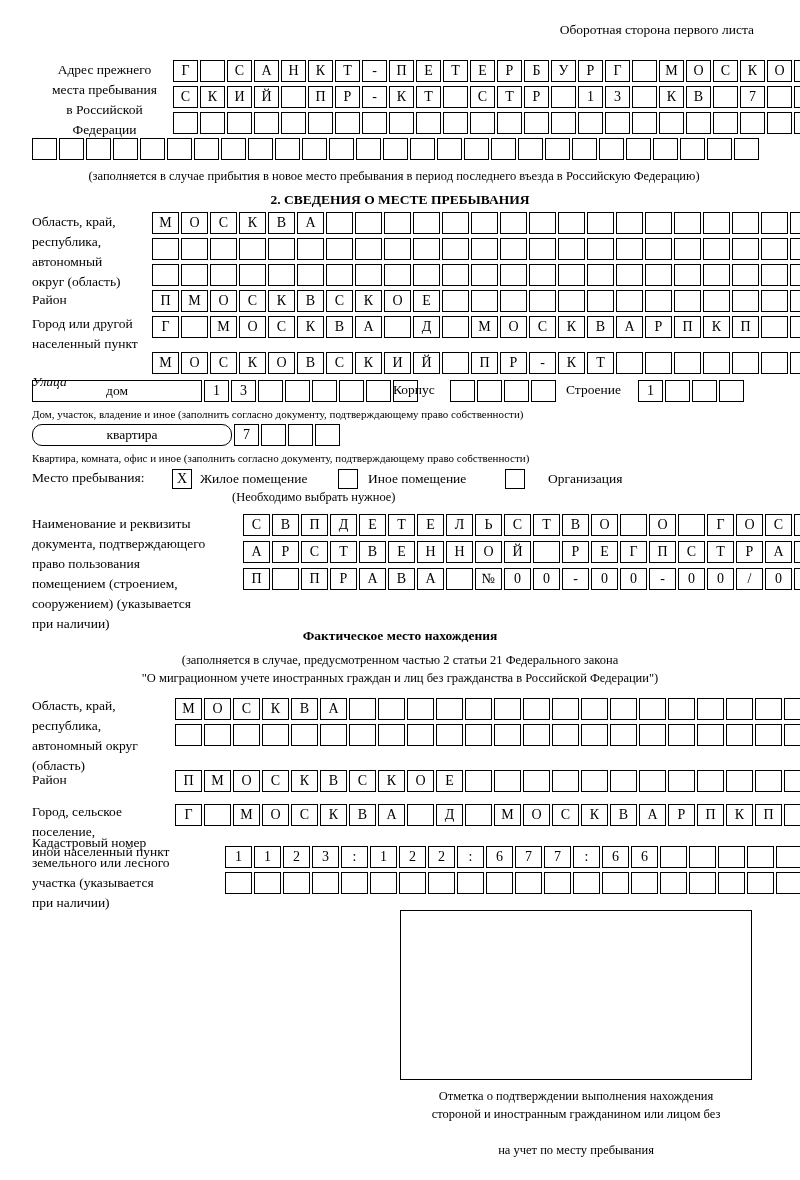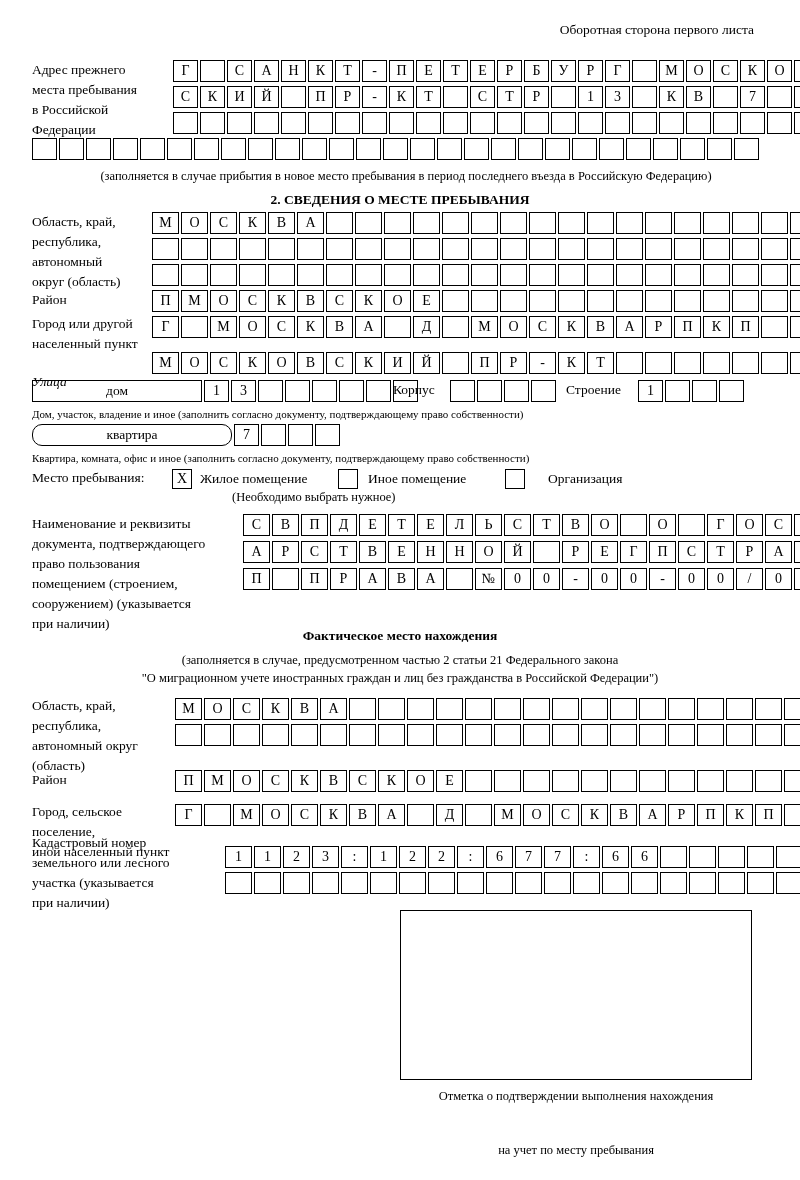--- a/index.html
+++ b/index.html
@@ -92,21 +92,21 @@
     line-height: 17px;
   }
 </style>
 </head>
 <body>
 
 <div class="page">
 
   <div class="hdr-right">Оборотная сторона первого листа</div>
 
-  <div class="lbl" style="left:32px; top:60px; width:145px;">Адрес прежнего
+  <div class="lbl" style="left:32px; top:60px; width:145px;text-align:center;">Адрес прежнего
 места пребывания
 в Российской
 Федерации</div>
 
   <div class="boxrow" id="prev-row-0" style="left:173px; top:60px;">
       <div class="cell">Г</div>
       <div class="cell"></div>
       <div class="cell">С</div>
       <div class="cell">А</div>
       <div class="cell">Н</div>
@@ -205,21 +205,21 @@
       <div class="cell"></div>
       <div class="cell"></div>
       <div class="cell"></div>
       <div class="cell"></div>
       <div class="cell"></div>
       <div class="cell"></div>
       <div class="cell"></div>
       <div class="cell"></div>
     </div>
 
-  <div class="footnote" style="left:12px; top:168px; width:788px;">(заполняется в случае прибытия в новое место пребывания в период последнего въезда в Российскую Федерацию)</div>
+  <div class="footnote" style="left:0px; top:168px; width:788px;">(заполняется в случае прибытия в новое место пребывания в период последнего въезда в Российскую Федерацию)</div>
 
   <div class="center bold" style="left:0; top:192px; width:800px; font-size:13.5px;">2. СВЕДЕНИЯ О МЕСТЕ ПРЕБЫВАНИЯ</div>
 
   <div class="lbl" style="left:32px; top:212px; width:140px;">Область, край,
 республика,
 автономный
 округ (область)</div>
   <div class="boxrow" id="s2-region-0" style="left:152px; top:212px;">
       <div class="cell wide">М</div>
       <div class="cell wide">О</div>
@@ -652,16 +652,17 @@
       <div class="cell wide"></div>
       <div class="cell wide"></div>
       <div class="cell wide"></div>
       <div class="cell wide"></div>
       <div class="cell wide"></div>
       <div class="cell wide"></div>
     </div>
 
   <div class="bigbox" style="left:400px; top:910px; width:352px; height:170px;"></div>
   <div class="footnote" style="left:390px; top:1088px; width:372px;">Отметка о подтверждении выполнения нахождения</div>
+  <div class="footnote" style="left:390px; top:1106px; width:372px;">стороной и иностранным гражданином или лицом без</div>
   <div class="footnote" style="left:390px; top:1184px; width:372px;">гражданства действий, необходимых для его постановки</div>
   <div class="footnote" style="left:390px; top:1142px; width:372px;">на учет по месту пребывания</div>
 
 </div>
 
 </body></html>

